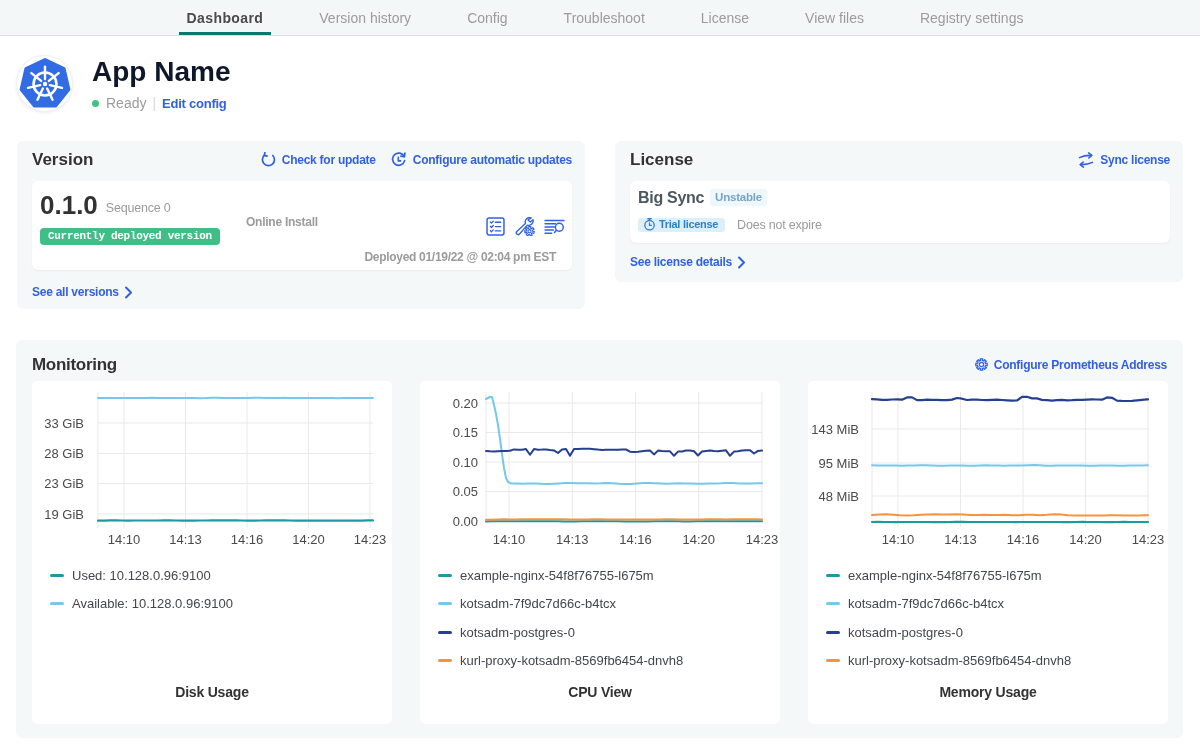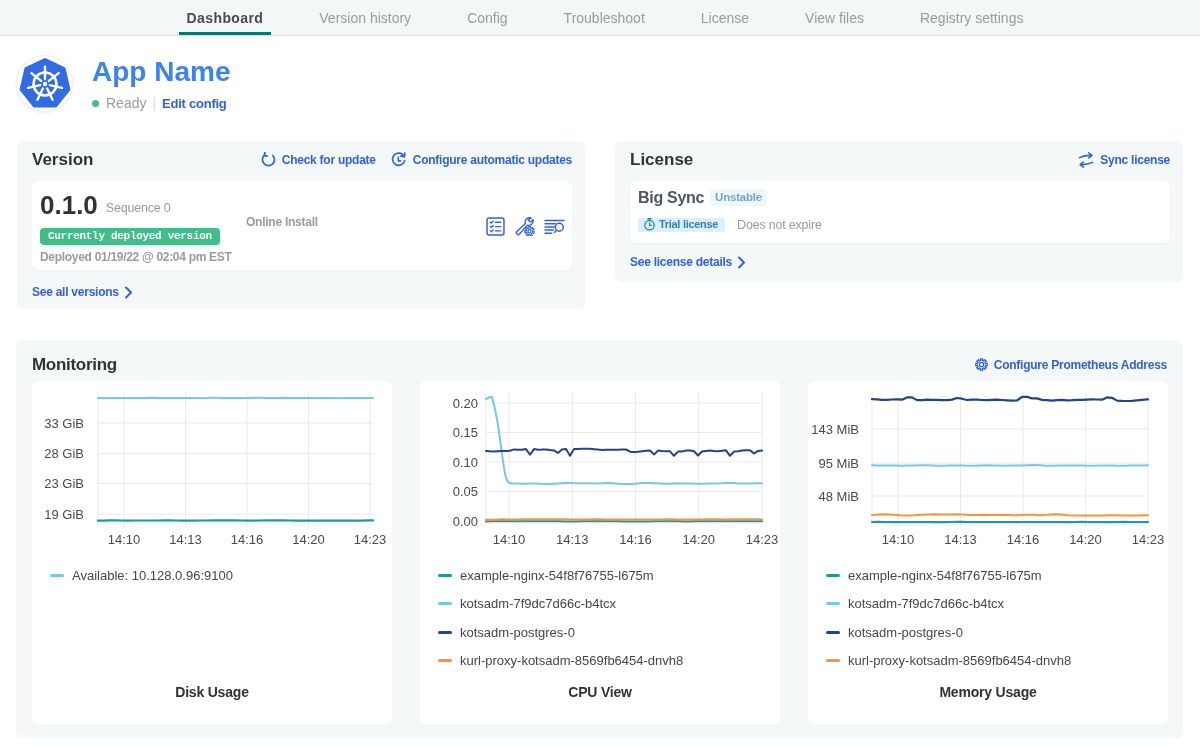--- a/index.html
+++ b/index.html
@@ -2,34 +2,34 @@
 <html><head><meta charset="utf-8"><title>App Name</title>
 <style>
 * { margin:0; padding:0; box-sizing:border-box; }
 body { font-family:"Liberation Sans", sans-serif; background:#fff; width:1200px; height:746px; overflow:hidden; }
 .nav { height:36px; background:#f4f7f8; border-bottom:1px solid #dcdfe3; display:flex; justify-content:center; padding-left:10px; }
 .nav a { font-size:14px; color:#9b9b9b; text-decoration:none; margin:0 20px; padding:10px 8px 0; height:35px; }
 .nav a.active { color:#4a4a4a; font-weight:bold; letter-spacing:0.4px; border-bottom:3px solid #0f766e; }
 .apphead { display:flex; padding:19px 0 0 16px; }
 .appicon { width:57px; height:57px; background:#fff; border-radius:50%; border:1px solid #f0f1f2; box-shadow:0 1px 3px rgba(0,0,0,.08); display:flex; align-items:center; justify-content:center; }
 .apptitle { margin-left:19px; padding-top:2px; }
-.apptitle h1 { font-size:28px; font-weight:bold; color:#3b82f6; line-height:30px; }
+.apptitle h1 { font-size:28px; font-weight:bold; color:#0f172a; line-height:30px; }
 .statusrow { display:flex; align-items:center; margin-top:8px; height:16px; font-size:14px; color:#9b9b9b; }
 .dot { width:7px; height:7px; border-radius:50%; background:#3fc089; margin-right:7px; }
 .sep { color:#d5d8db; margin:0 6px; font-size:14px; }
 a.blue { color:#3261e0; font-weight:bold; font-size:12px; letter-spacing:-0.25px; text-decoration:none; display:inline-flex; align-items:center; }
 a.blue .icn { margin-right:6px; }
 a.blue .chev { margin-left:5px; margin-right:0; }
 .cards { display:flex; gap:30px; padding:0 17px; margin-top:29px; align-items:flex-start; }
 .card { background:#f5f8f9; border-radius:6px; flex:1; padding:9px 13px 10px 15px; }
 .cardhead { display:flex; justify-content:space-between; align-items:center; height:20px; }
 .cardhead h2 { font-size:17px; font-weight:bold; color:#323232; }
 .headlinks { display:flex; gap:14px; }
 .white { background:#fff; border-radius:6px; box-shadow:0 1px 2px rgba(0,0,0,.05); margin-top:11px; }
-.vwhite { padding:14px 16px 8px 8px; height:89px; position:relative; }
+.vwhite { padding:14px 16px 8px 8px; height:89px; position:relative;text-align:right; }
 .vrow1 { display:flex; align-items:baseline; height:20px; }
 .vnum { font-size:26px; font-weight:bold; color:#323232; line-height:20px; }
 .vseq { font-size:12.5px; letter-spacing:-0.2px; color:#9b9b9b; margin-left:8px; position:relative; top:-2px; }
 .badge-green { display:block; width:fit-content; background:#3fbe88; color:#fff; font-size:11px; letter-spacing:-0.3px; font-weight:bold; padding:2px 8px 3px; line-height:12px; border-radius:4px; margin-top:13px;font-family:Liberation Mono, monospace; }
 .vdeployed { font-size:12px; letter-spacing:-0.3px; color:#9b9b9b; font-weight:bold; margin-top:5px; line-height:14px; }
 .online { position:absolute; left:214px; top:34px; font-size:12px; letter-spacing:-0.25px; font-weight:bold; color:#9b9b9b; }
 .vicons { position:absolute; right:7px; top:36px; display:flex; align-items:center; gap:9px; }
 .seelink { margin-top:13px; height:18px; display:flex; align-items:center; }
 .lwhite { padding:7px 8px; height:62px; }
 .lrow1 { display:flex; align-items:center; height:19px; }
@@ -200,20 +200,24 @@
           <text x="52" y="137.5" text-anchor="end" fill="#4a4a4a">19 GiB</text>
           <polyline points="66.0,16.9 72.0,17.1 78.0,17.1 84.0,17.0 90.0,17.0 96.0,17.0 102.0,17.1 108.0,17.0 114.0,16.9 120.0,16.8 126.0,17.0 132.0,17.1 138.0,17.0 144.0,16.9 150.0,16.9 156.0,17.0 162.0,17.0 168.0,17.2 174.0,17.1 180.0,16.8 186.0,16.8 192.0,17.0 198.0,17.1 204.0,17.0 210.0,16.9 216.0,16.9 222.0,16.8 228.0,16.8 234.0,16.9 240.0,16.9 246.0,16.9 252.0,16.8 258.0,16.9 264.0,16.9 270.0,16.9 276.0,16.9 282.0,17.0 288.0,17.1 294.0,17.0 300.0,17.0 306.0,17.2 312.0,17.1 318.0,16.9 324.0,16.9 330.0,17.1 336.0,17.1 341.0,17.1" fill="none" stroke="#76c8e8" stroke-width="2" stroke-linejoin="round" stroke-linecap="round"></polyline>
           <polyline points="66.0,139.7 72.0,139.6 78.0,139.4 84.0,139.4 90.0,139.5 96.0,139.6 102.0,139.5 108.0,139.5 114.0,139.5 120.0,139.5 126.0,139.5 132.0,139.4 138.0,139.4 144.0,139.5 150.0,139.6 156.0,139.7 162.0,139.6 168.0,139.5 174.0,139.5 180.0,139.4 186.0,139.3 192.0,139.4 198.0,139.4 204.0,139.4 210.0,139.5 216.0,139.6 222.0,139.6 228.0,139.5 234.0,139.4 240.0,139.4 246.0,139.4 252.0,139.4 258.0,139.5 264.0,139.6 270.0,139.6 276.0,139.5 282.0,139.6 288.0,139.6 294.0,139.6 300.0,139.6 306.0,139.6 312.0,139.6 318.0,139.5 324.0,139.6 330.0,139.6 336.0,139.4 341.0,139.4" fill="none" stroke="#1b9aa1" stroke-width="2.2" stroke-linejoin="round" stroke-linecap="round"></polyline>
           <text x="92" y="162.5" text-anchor="middle" fill="#4a4a4a">14:10</text>
           <text x="153.5" y="162.5" text-anchor="middle" fill="#4a4a4a">14:13</text>
           <text x="215" y="162.5" text-anchor="middle" fill="#4a4a4a">14:16</text>
           <text x="276.5" y="162.5" text-anchor="middle" fill="#4a4a4a">14:20</text>
           <text x="338" y="162.5" text-anchor="middle" fill="#4a4a4a">14:23</text>
         </svg><div class="legend">
           <div class="lrow">
+            <span class="dash" style="background:#1b9aa1"></span>
+            <span>Used: 10.128.0.96:9100</span>
+          </div>
+          <div class="lrow">
             <span class="dash" style="background:#76c8e8"></span>
             <span>Available: 10.128.0.96:9100</span>
           </div>
         </div><div class="ptitle">Disk Usage</div></div>
     <div class="panel"><svg width="360" height="172" viewBox="0 0 360 172" font-family="Liberation Sans, sans-serif" font-size="13">
           <line x1="66" y1="11" x2="66" y2="140" stroke="#e9e9e9" stroke-width="1"></line>
           <line x1="89" y1="11" x2="89" y2="140" stroke="#e9e9e9" stroke-width="1"></line>
           <line x1="152.25" y1="11" x2="152.25" y2="140" stroke="#e9e9e9" stroke-width="1"></line>
           <line x1="215.5" y1="11" x2="215.5" y2="140" stroke="#e9e9e9" stroke-width="1"></line>
           <line x1="278.75" y1="11" x2="278.75" y2="140" stroke="#e9e9e9" stroke-width="1"></line>

